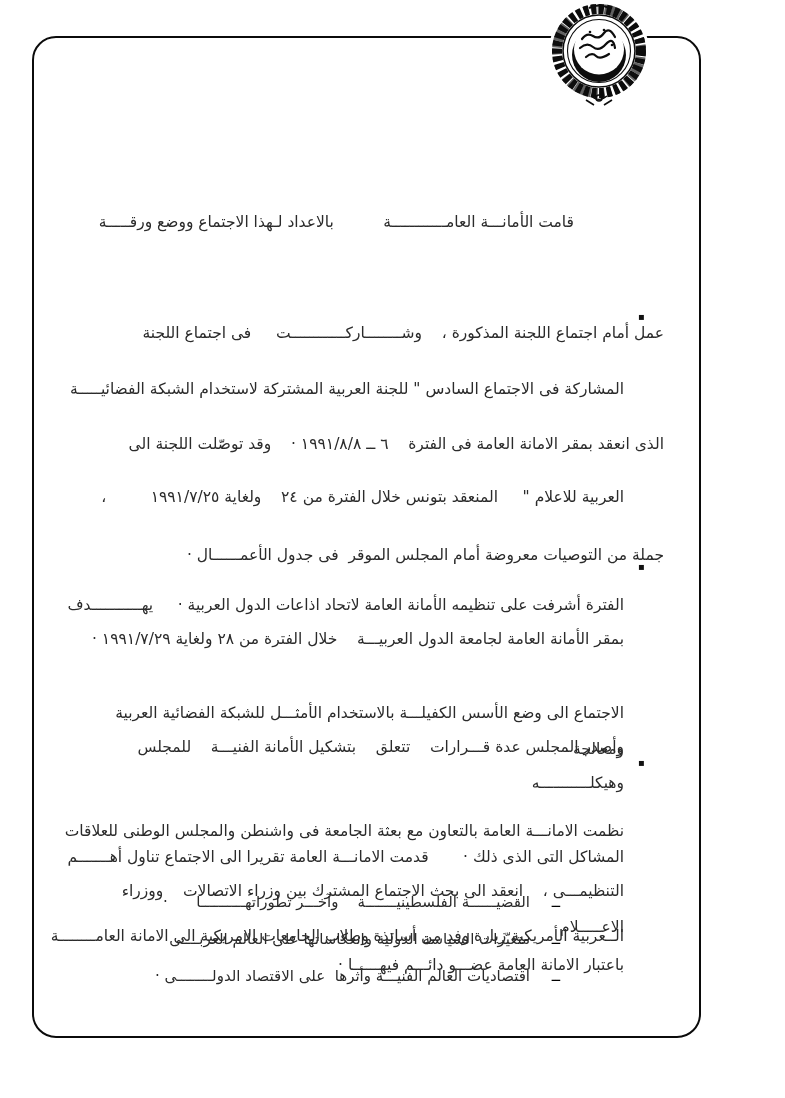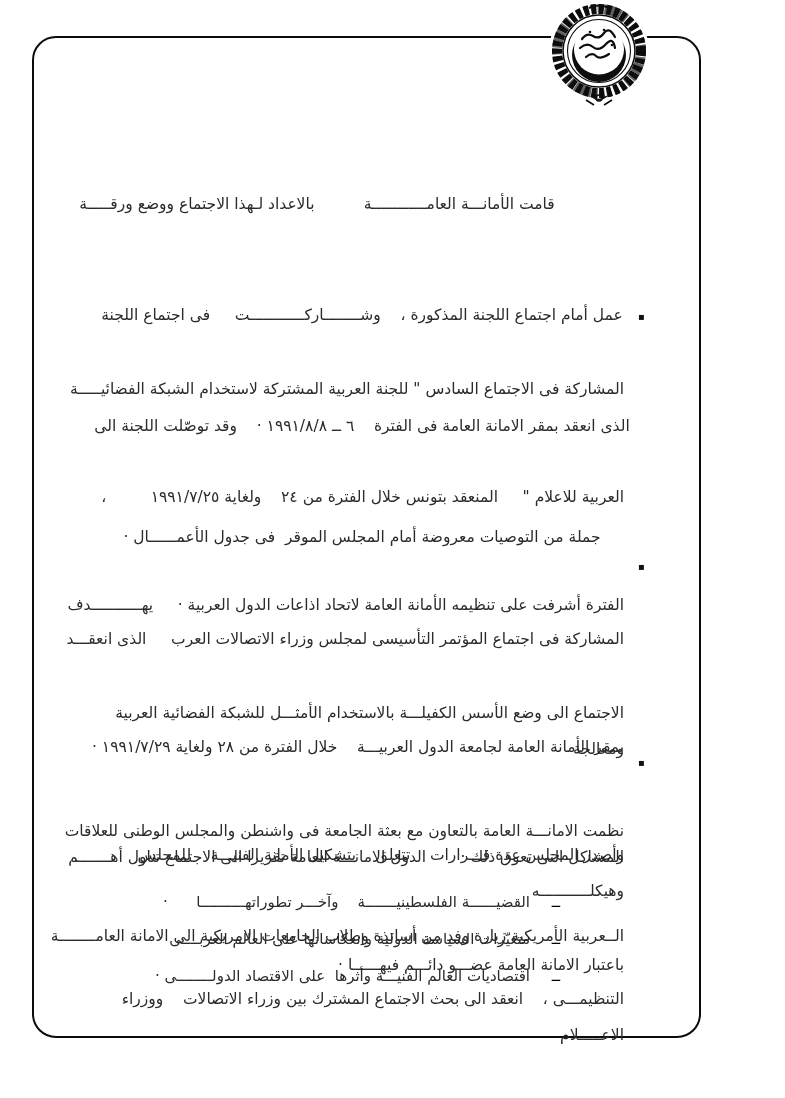--- a/index.html
+++ b/index.html
@@ -12,21 +12,21 @@
     border:2.5px solid #0b0b0b; border-radius:24px; z-index:1;
   }
   .emblem {
     position:absolute; left:546px; top:0px; width:106px; height:108px; z-index:2;
   }
   .para {
     position:absolute; direction:rtl; text-align:right; z-index:3;
     font-size:15.5px; letter-spacing:0.1px; white-space:pre-wrap;
   }
   .para .line { display:block; }
-  .p1 { top:112px; left:60px; width:604px; line-height:37px;text-align:center; }
+  .p1 { top:130px; left:60px; width:604px; line-height:37px; }
   .p1 .line:first-child { text-indent:90px; }
   .p2 { top:299px; left:60px; width:564px; line-height:36px; }
   .p3 { top:549px; left:60px; width:564px; line-height:36px; }
   .p4 { top:744px; left:38px; width:586px; line-height:35px; }
   .bullet {
     position:absolute; z-index:3; font-size:10px; color:#111; line-height:10px;
   }
   .bullet.b1 { left:638px; top:312px; }
   .bullet.b2 { left:638px; top:562px; }
   .bullet.b3 { left:638px; top:758px; }
@@ -86,26 +86,25 @@
 
   <span class="bullet b1">▪</span>
   <span class="bullet b2">▪</span>
   <span class="bullet b3">▪</span>
 
   <div class="para p2">
     <span class="line">المشاركة فى الاجتماع السادس " للجنة العربية المشتركة لاستخدام الشبكة الفضائيـــــة</span>
     <span class="line">العربية للاعلام "     المنعقد بتونس خلال الفترة من ٢٤    ولغاية ١٩٩١/٧/٢٥         ،</span>
     <span class="line">الفترة أشرفت على تنظيمه الأمانة العامة لاتحاد اذاعات الدول العربية ·     يهـــــــــــدف</span>
     <span class="line">الاجتماع الى وضع الأسس الكفيلـــة بالاستخدام الأمثـــل للشبكة الفضائية العربية ومعالجة</span>
-    <span class="line">المشاكل التى تعوق ذلك ·       الدول الامانـــة العامة تقريرا الى الاجتماع تناول أهـــــــم</span>
+    <span class="line">المشاكل التى الذى ذلك ·       قدمت الامانـــة العامة تقريرا الى الاجتماع تناول أهـــــــم</span>
     <span class="line">باعتبار الامانة العامة عضـــو دائـــم فيهــــــا ·</span>
   </div>
 
   <div class="para p3">
-    <span class="line">المشاركة فى اجتماع المؤتمر التأسيسى لمجلس وزراء الاتصالات العرب     الذى انعقـــد</span>
     <span class="line">بمقر الأمانة العامة لجامعة الدول العربيـــة    خلال الفترة من ٢٨ ولغاية ١٩٩١/٧/٢٩ ·</span>
     <span class="line">وأصدر المجلس عدة قـــرارات    تتعلق    بتشكيل الأمانة الفنيـــة    للمجلس وهيكلـــــــــــه</span>
     <span class="line">التنظيمـــى ،    انعقد الى بحث الاجتماع المشترك بين وزراء الاتصالات    ووزراء الاعـــــلام</span>
     
   </div>
 
   <div class="para p4">
     <span class="line">نظمت الامانـــة العامة بالتعاون مع بعثة الجامعة فى واشنطن والمجلس الوطنى للعلاقات</span>
     <span class="line">الــعربية الأمريكية زيارة وفد من أساتذة وطلاب الجامعات الامريكية الى الامانة العامــــــــة</span>
     

